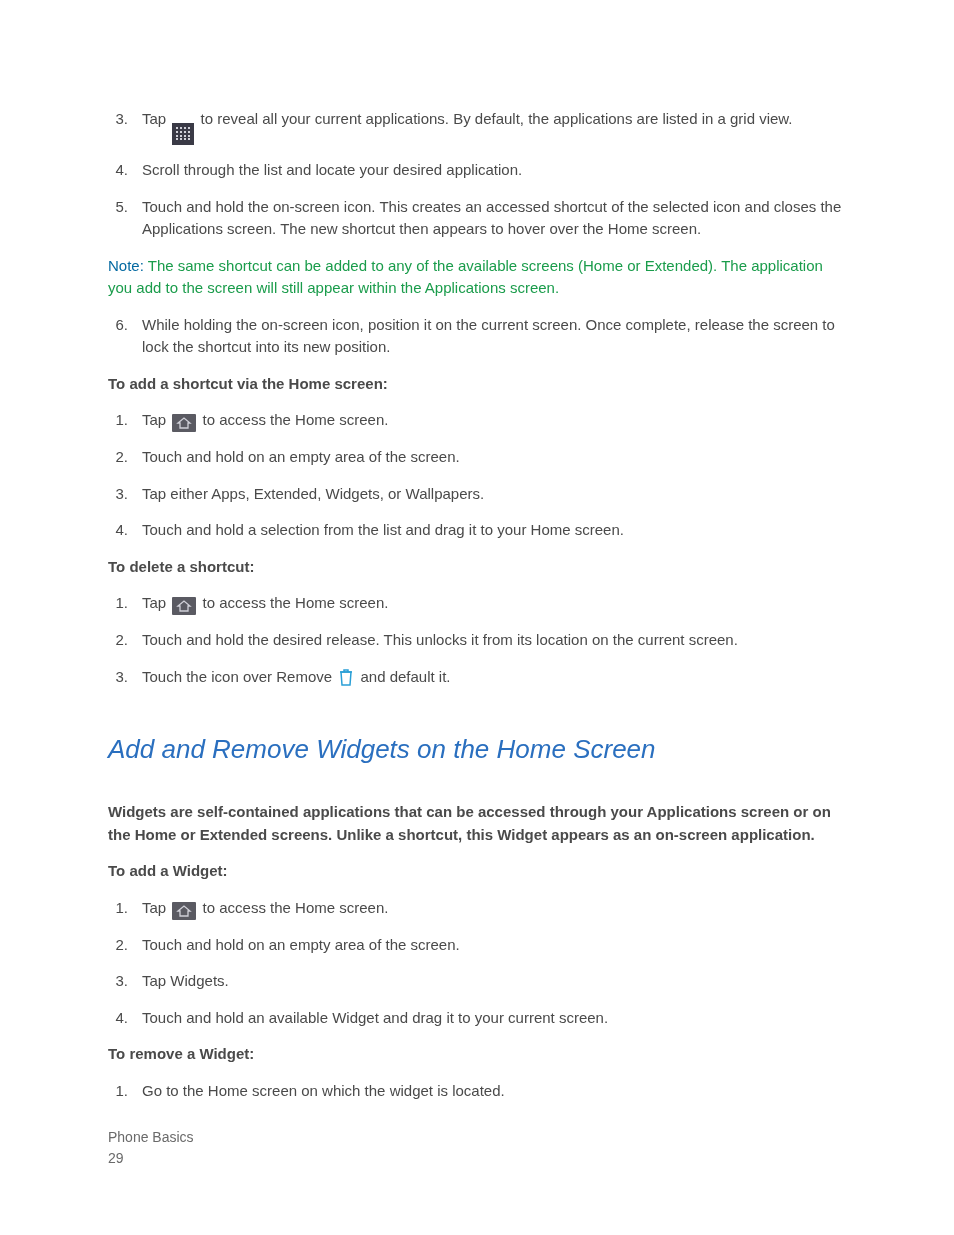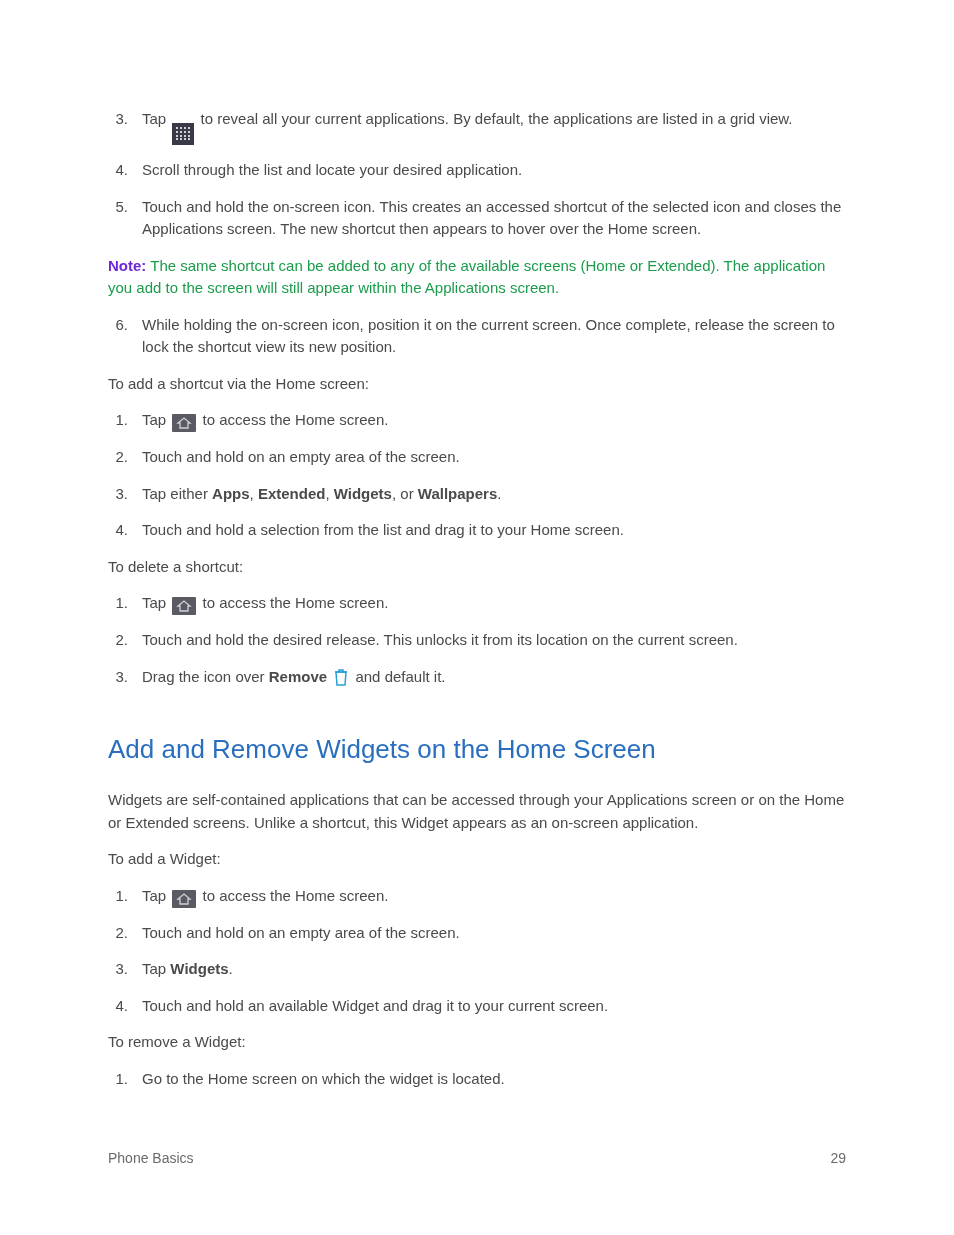--- a/index.html
+++ b/index.html
@@ -12,31 +12,32 @@
       height: 1235px;
       position: relative;
       padding: 108px 108px 0 108px;
       line-height: 1.5;
     }
     ol { list-style: none; }
     .num-item { display: flex; margin-bottom: 14px; }
     .num-item .num { width: 34px; flex-shrink: 0; text-align: right; padding-right: 14px; }
     .num-item .txt { flex: 1; }
     .note { color: #1a9c4b; margin: 14px 0; }
-    .note .note-label { color: #6d28d9; font-weight: bold; margin-top: 20px; }
-    .para { margin: 14px 0; }
+    .note .note-label { color: #0369a1; font-weight: normal; margin-top: 20px; }
+    .para { margin: 14px 0; font-weight: bold; }
     h2.section-heading {
       color: #2a6fbf;
+      font-style: italic;
       font-weight: normal;
       font-size: 26px;
       margin-top: 42px;
-      margin-bottom: 20px;
+      margin-bottom: 32px;
       font-family: Arial, Helvetica, sans-serif;
     }
-    .bold { font-weight: bold; }
+    .bold { font-weight: normal; }
     .icon-slot {
       display: inline-block;
       vertical-align: middle;
       margin: 0 2px;
     }
     .icon-apps {
       width: 22px; height: 22px;
       background: #3a3a46;
       display: inline-flex;
       align-items: center; justify-content: center;
@@ -66,20 +67,21 @@
     }
     .footer {
       position: absolute;
       bottom: 66px;
       left: 108px;
       right: 108px;
       display: flex;
       justify-content: space-between;
       color: #6a6a6a;
       font-size: 14px;
+      flex-direction: column;
     }
   </style>
 </head>
 <body>
 
 <ol>
   <li class="num-item">
     <span class="num">3.</span>
     <span class="txt">
       <span>Tap </span><span class="icon-slot icon-apps">
@@ -114,21 +116,21 @@
   </li>
 </ol>
 
 <p class="note">
   <span class="note-label">Note:</span><span>  The same shortcut can be added to any of the available screens (Home or Extended). The application you add to the screen will still appear within the Applications screen.</span>
 </p>
 
 <ol>
   <li class="num-item">
     <span class="num">6.</span>
-    <span class="txt">While holding the on-screen icon, position it on the current screen. Once complete, release the screen to lock the shortcut view its new position.</span>
+    <span class="txt">While holding the on-screen icon, position it on the current screen. Once complete, release the screen to lock the shortcut into its new position.</span>
   </li>
 </ol>
 
 <p class="para">To add a shortcut via the Home screen:</p>
 
 <ol>
   <li class="num-item">
     <span class="num">1.</span>
     <span class="txt">
       <span>Tap </span><span class="icon-slot icon-home">
@@ -167,21 +169,21 @@
         </span><span> to access the Home screen.</span>
     </span>
   </li>
   <li class="num-item">
     <span class="num">2.</span>
     <span class="txt">Touch and hold the desired release. This unlocks it from its location on the current screen.</span>
   </li>
   <li class="num-item">
     <span class="num">3.</span>
     <span class="txt">
-      <span>Drag the icon over </span><span class="bold">Remove</span><span> </span><span class="icon-slot icon-trash"><svg width="16" height="20" viewBox="0 0 16 20">
+      <span>Touch the icon over </span><span class="bold">Remove</span><span> </span><span class="icon-slot icon-trash"><svg width="16" height="20" viewBox="0 0 16 20">
             <path d="M3 5 L13 5 L12 18 L4 18 Z" fill="none" stroke="#2a9fd6" stroke-width="1.5"></path>
             <path d="M2 5 L14 5" stroke="#2a9fd6" stroke-width="1.5"></path>
             <path d="M6 5 L6 3 L10 3 L10 5" fill="none" stroke="#2a9fd6" stroke-width="1.5"></path>
           </svg></span><span> and default it.</span>
     </span>
   </li>
 </ol>
 
 <h2 class="section-heading">Add and Remove Widgets on the Home Screen</h2>
 

